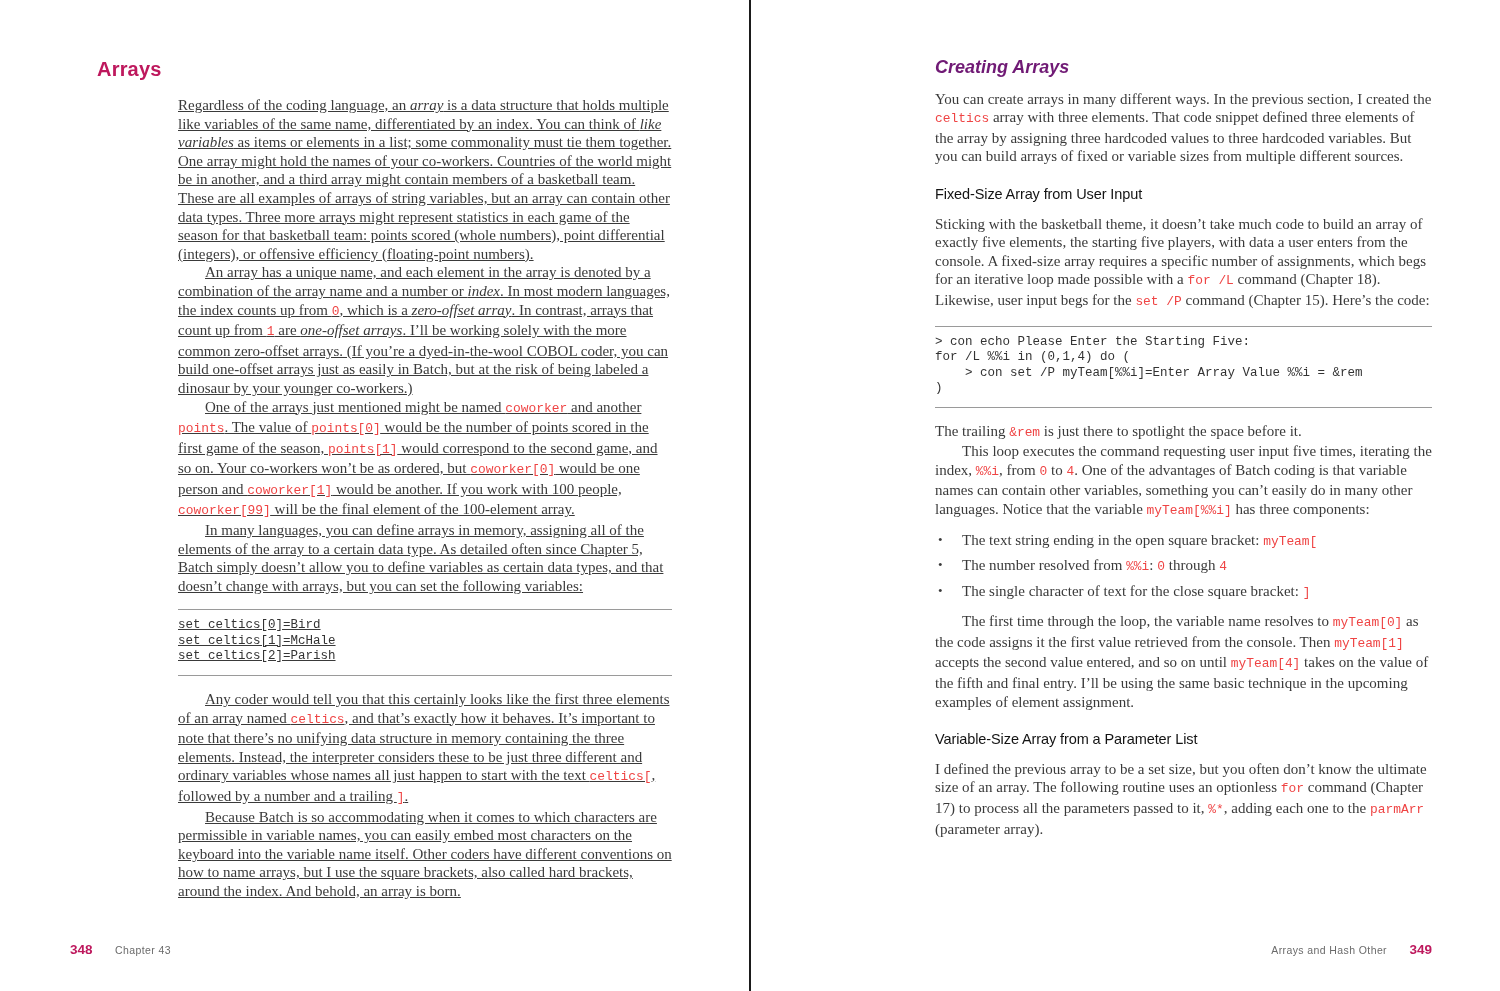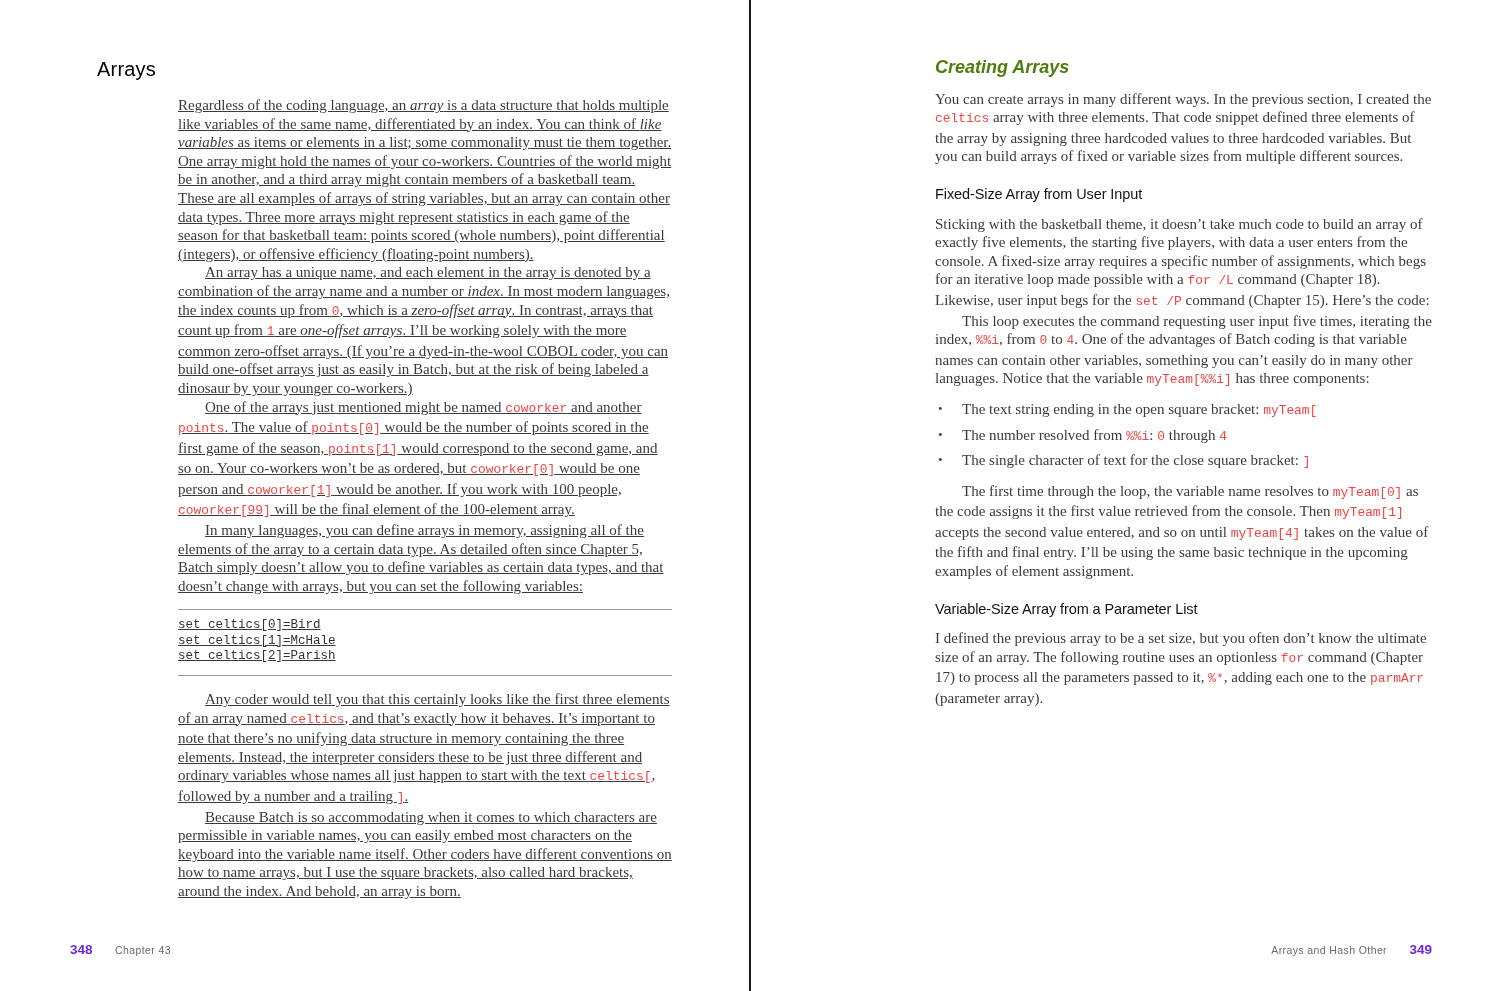--- a/index.html
+++ b/index.html
@@ -21,24 +21,24 @@
     width: 2px;
     height: 991px;
     background: #1b1b1b;
   }
   .page { position: absolute; top: 58px; }
   .page-left { left: 97px; width: 580px; }
   .page-right { left: 935px; width: 497px; }
 
   h1.chapter-head {
     font-family: "Liberation Sans", sans-serif;
-    font-weight: 400;
+    font-weight: 700;
     font-size: 20px;
     letter-spacing: 0.2px;
-    color: #000000;
+    color: #be185d;
     margin: 0 0 15px 0;
   }
   .body-col {
     margin-left: 81px;
     width: 494px;
     text-decoration: underline;
   }
   .prose {
     font-size: 15px;
     line-height: 18.6px;
@@ -65,21 +65,21 @@
     font-family: "Liberation Mono", "DejaVu Sans Mono", monospace;
     font-size: 0.86em;
     color: #ef4444;
   }
 
   h2.sect-head {
     font-family: "Liberation Sans", sans-serif;
     font-style: italic;
     font-weight: 700;
     font-size: 18px;
-    color: #4d7c0f;
+    color: #701a75;
     margin: 0 0 13px 0;
   }
   h3.sub-head {
     font-family: "Liberation Sans", sans-serif;
     font-weight: 400;
     font-size: 14.5px;
     letter-spacing: -0.1px;
     color: #131313;
     margin: 19px 0 11px 0;
   }
@@ -105,21 +105,21 @@
     position: absolute;
     top: 940px;
     font-family: "Liberation Sans", sans-serif;
     white-space: nowrap;
   }
   .footer-left { left: 70px; }
   .footer-right { left: 935px; width: 497px; text-align: right; }
   .pagenum {
     font-weight: 700;
     font-size: 13.5px;
-    color: #6d28d9;
+    color: #be185d;
   }
   .running-head {
     font-size: 10.5px;
     color: #6a6a6a;
     letter-spacing: 0.4px;
   }
   .footer-left .running-head { margin-left: 18px; }
   .footer-right .pagenum { margin-left: 18px; }
 </style>
 </head>
@@ -144,20 +144,25 @@
 <div class="footer footer-left">
   <span class="pagenum">348</span>
   <span class="running-head">Chapter 43</span>
 </div>
 
 <div class="page page-right prose">
   <h2 class="sect-head">Creating Arrays</h2>
   <p>You can create arrays in many different ways. In the previous section, I created the <span class="code">celtics</span> array with three elements. That code snippet defined three elements of the array by assigning three hardcoded values to three hardcoded variables. But you can build arrays of fixed or variable sizes from multiple different sources.</p>
   <h3 class="sub-head">Fixed-Size Array from User Input</h3>
   <p>Sticking with the basketball theme, it doesn’t take much code to build an array of exactly five elements, the starting five players, with data a user enters from the console. A fixed-size array requires a specific number of assignments, which begs for an iterative loop made possible with a <span class="code">for /L</span> command (Chapter 18). Likewise, user input begs for the <span class="code">set /P</span> command (Chapter 15). Here’s the code:</p>
+  <pre class="code-block">&gt; con echo Please Enter the Starting Five:
+for /L %%i in (0,1,4) do (
+    &gt; con set /P myTeam[%%i]=Enter Array Value %%i = &amp;rem
+)</pre>
+  <p>The trailing <span class="code">&amp;rem</span> is just there to spotlight the space before it.</p>
   <p class="indent">This loop executes the command requesting user input five times, iterating the index, <span class="code">%%i</span>, from <span class="code">0</span> to <span class="code">4</span>. One of the advantages of Batch coding is that variable names can contain other variables, something you can’t easily do in many other languages. Notice that the variable <span class="code">myTeam[%%i]</span> has three components:</p>
   <ul class="bullets">
     <li><span class="bullet">•</span><span>The text string ending in the open square bracket: <span class="code">myTeam[</span></span></li>
     <li><span class="bullet">•</span><span>The number resolved from <span class="code">%%i</span>: <span class="code">0</span> through <span class="code">4</span></span></li>
     <li><span class="bullet">•</span><span>The single character of text for the close square bracket: <span class="code">]</span></span></li>
   </ul>
   <p class="indent">The first time through the loop, the variable name resolves to <span class="code">myTeam[0]</span> as the code assigns it the first value retrieved from the console. Then <span class="code">myTeam[1]</span> accepts the second value entered, and so on until <span class="code">myTeam[4]</span> takes on the value of the fifth and final entry. I’ll be using the same basic technique in the upcoming examples of element assignment.</p>
   <h3 class="sub-head">Variable-Size Array from a Parameter List</h3>
   <p>I defined the previous array to be a set size, but you often don’t know the ultimate size of an array. The following routine uses an optionless <span class="code">for</span> command (Chapter 17) to process all the parameters passed to it, <span class="code">%*</span>, adding each one to the <span class="code">parmArr</span> (parameter array).</p>
 </div>

